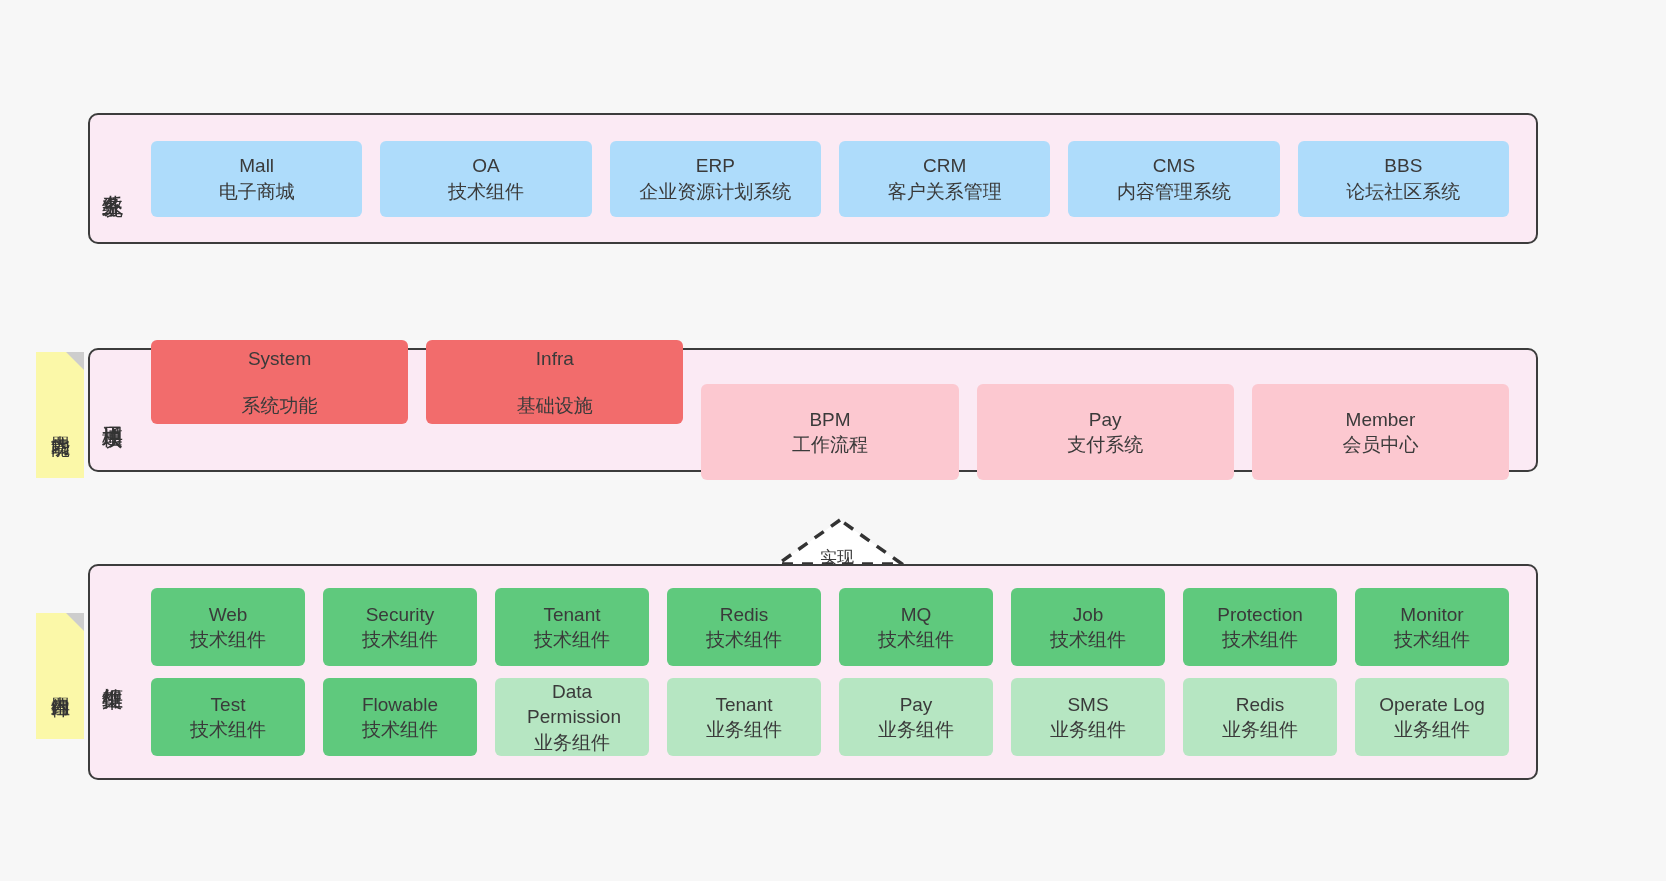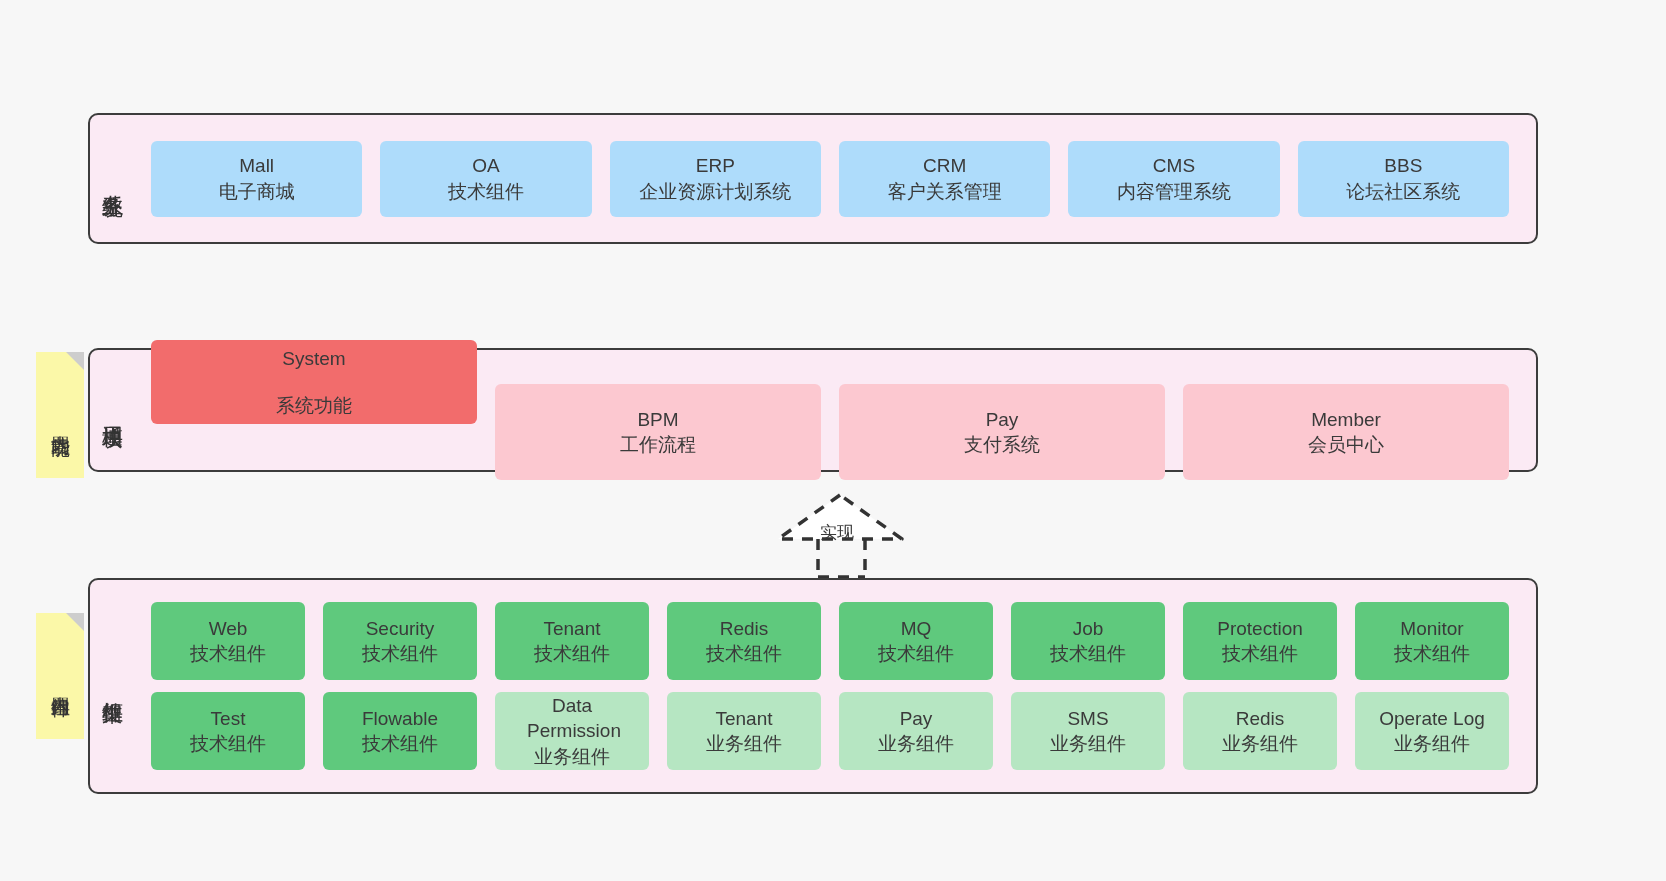--- a/index.html
+++ b/index.html
@@ -182,52 +182,56 @@
   </div>
 
   <div class="layer" id="layer-common" style="left:88px; top:348px; width:1450px; height:124px;">
     <div class="layer-title">通用模块</div>
     <div class="layer-body">
       <div class="row">
         <div class="node red">
           <span class="n-title">System</span>
           <span class="n-sub">系统功能</span>
         </div>
+        <div class="node red">
+          <span class="n-title">Infra</span>
+          <span class="n-sub">基础设施</span>
+        </div>
         <div class="node pink">
           <span class="n-title">BPM</span>
           <span class="n-sub">工作流程</span>
         </div>
         <div class="node pink">
           <span class="n-title">Pay</span>
           <span class="n-sub">支付系统</span>
         </div>
         <div class="node pink">
           <span class="n-title">Member</span>
           <span class="n-sub">会员中心</span>
         </div>
       </div>
     </div>
   </div>
 
-  <div class="uml-arrow" style="left:770px; top:487px; width:150px; height:92px;font-family:Liberation Mono, monospace;">
+  <div class="uml-arrow" style="left:770px; top:512px; width:150px; height:92px;font-family:Liberation Mono, monospace;">
     <svg width="150" height="92" viewBox="0 0 150 92">
       <path d="M 70 8 L 8 52 L 132 52 Z" fill="#ffffff" stroke="#333333" stroke-width="3.5" stroke-dasharray="11 9" stroke-linejoin="round"></path>
       <path d="M 48 52 L 48 92" fill="none" stroke="#333333" stroke-width="3.5" stroke-dasharray="11 9"></path>
       <path d="M 95 52 L 95 92" fill="none" stroke="#333333" stroke-width="3.5" stroke-dasharray="11 9"></path>
       <path d="M 48 90 L 95 90" fill="none" stroke="#333333" stroke-width="3.5" stroke-dasharray="11 9"></path>
     </svg>
     <span class="uml-label" style="left:50px; top:34px;">实现</span>
   </div>
 
   <div class="note" style="left:36px; top:613px; height:126px;">
     <span class="fold"></span>
     <span>内置组件</span>
   </div>
 
-  <div class="layer" id="layer-framework" style="left:88px; top:578px; width:1450px; height:216px;">
+  <div class="layer" id="layer-framework" style="left:88px; top:564px; width:1450px; height:216px;">
     <div class="layer-title">框架组件</div>
     <div class="layer-body two-rows">
 
       <div class="row">
         <div class="node green">
           <span class="n-title">Web</span>
           <span class="n-sub">技术组件</span>
         </div>
         <div class="node green">
           <span class="n-title">Security</span>

